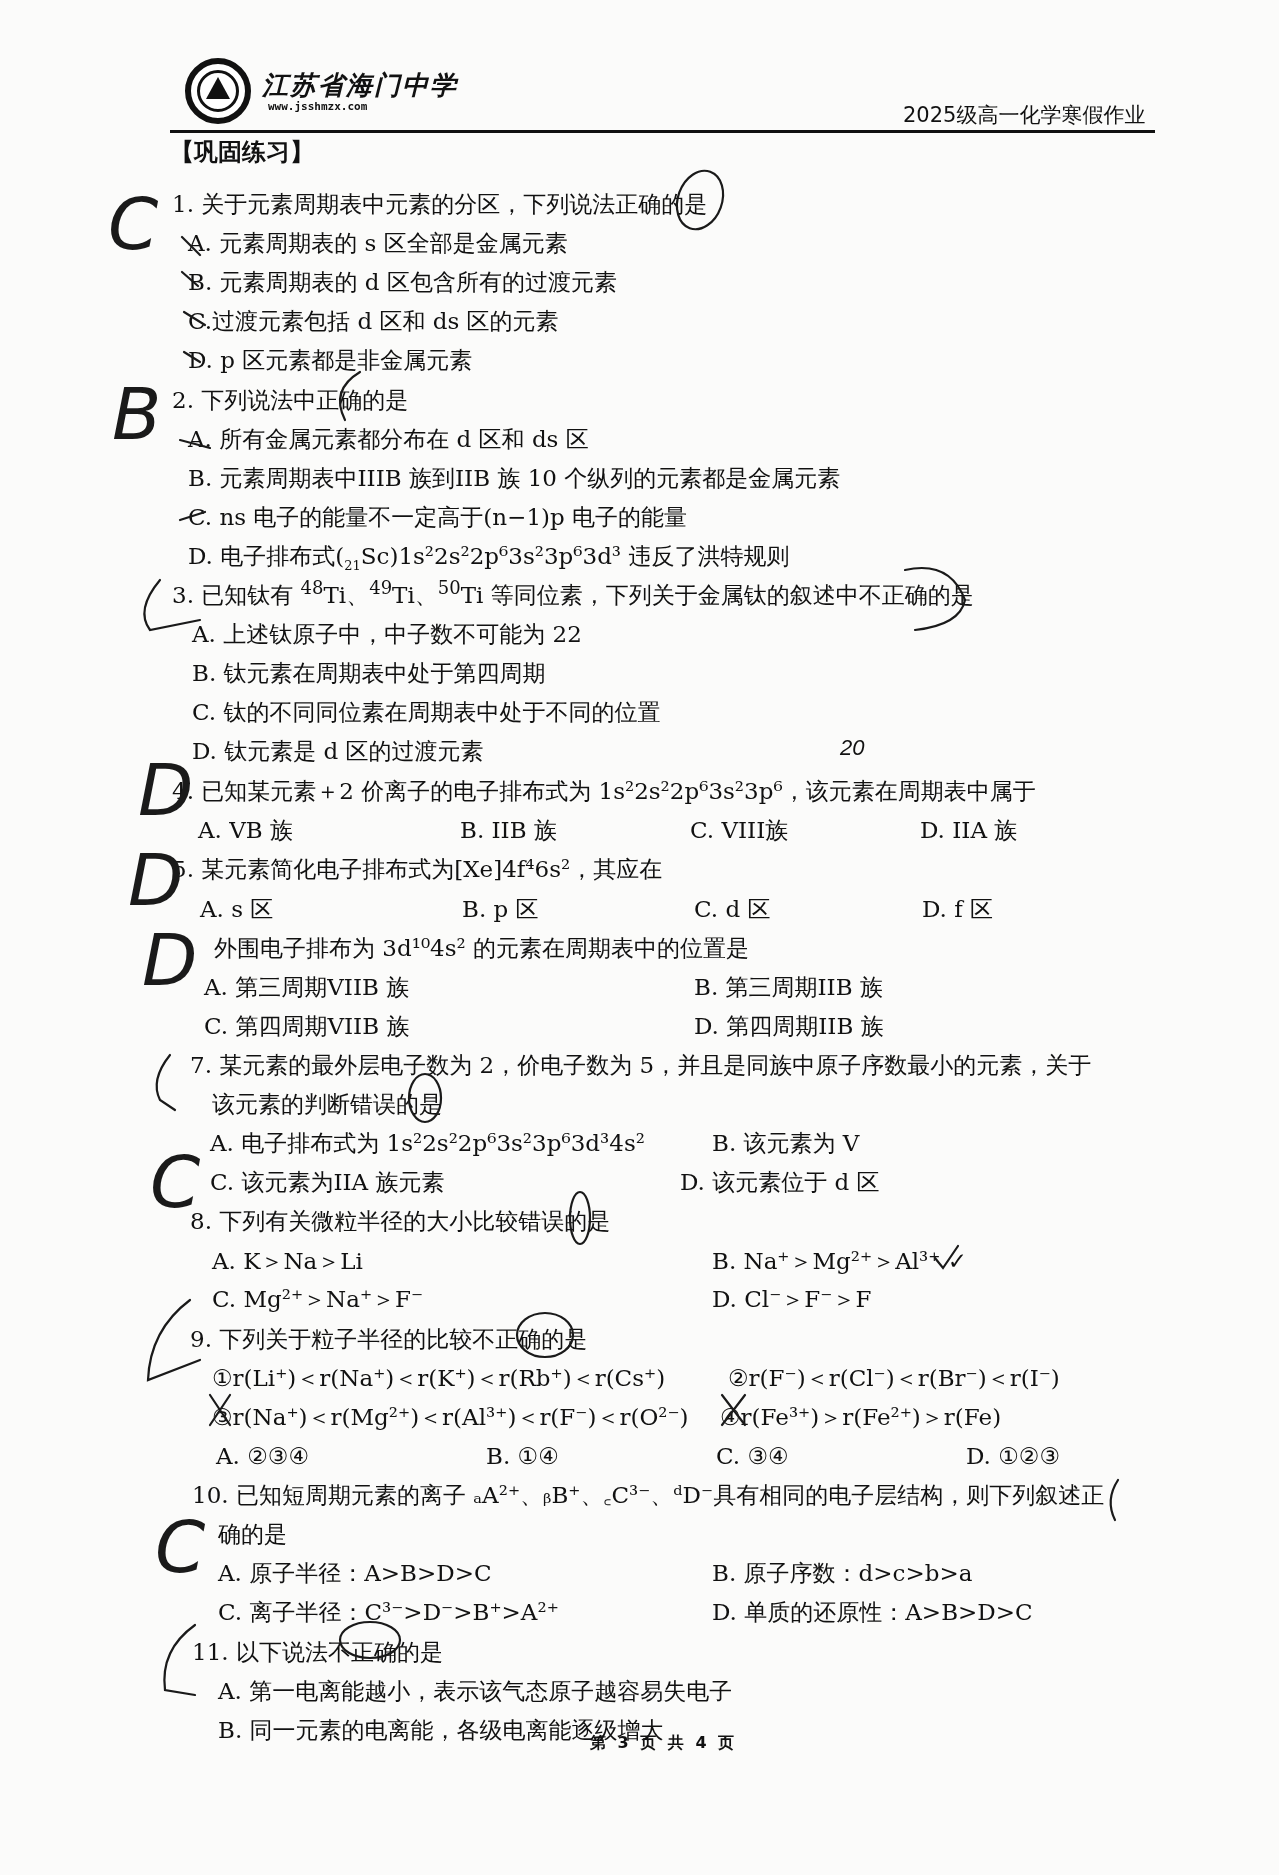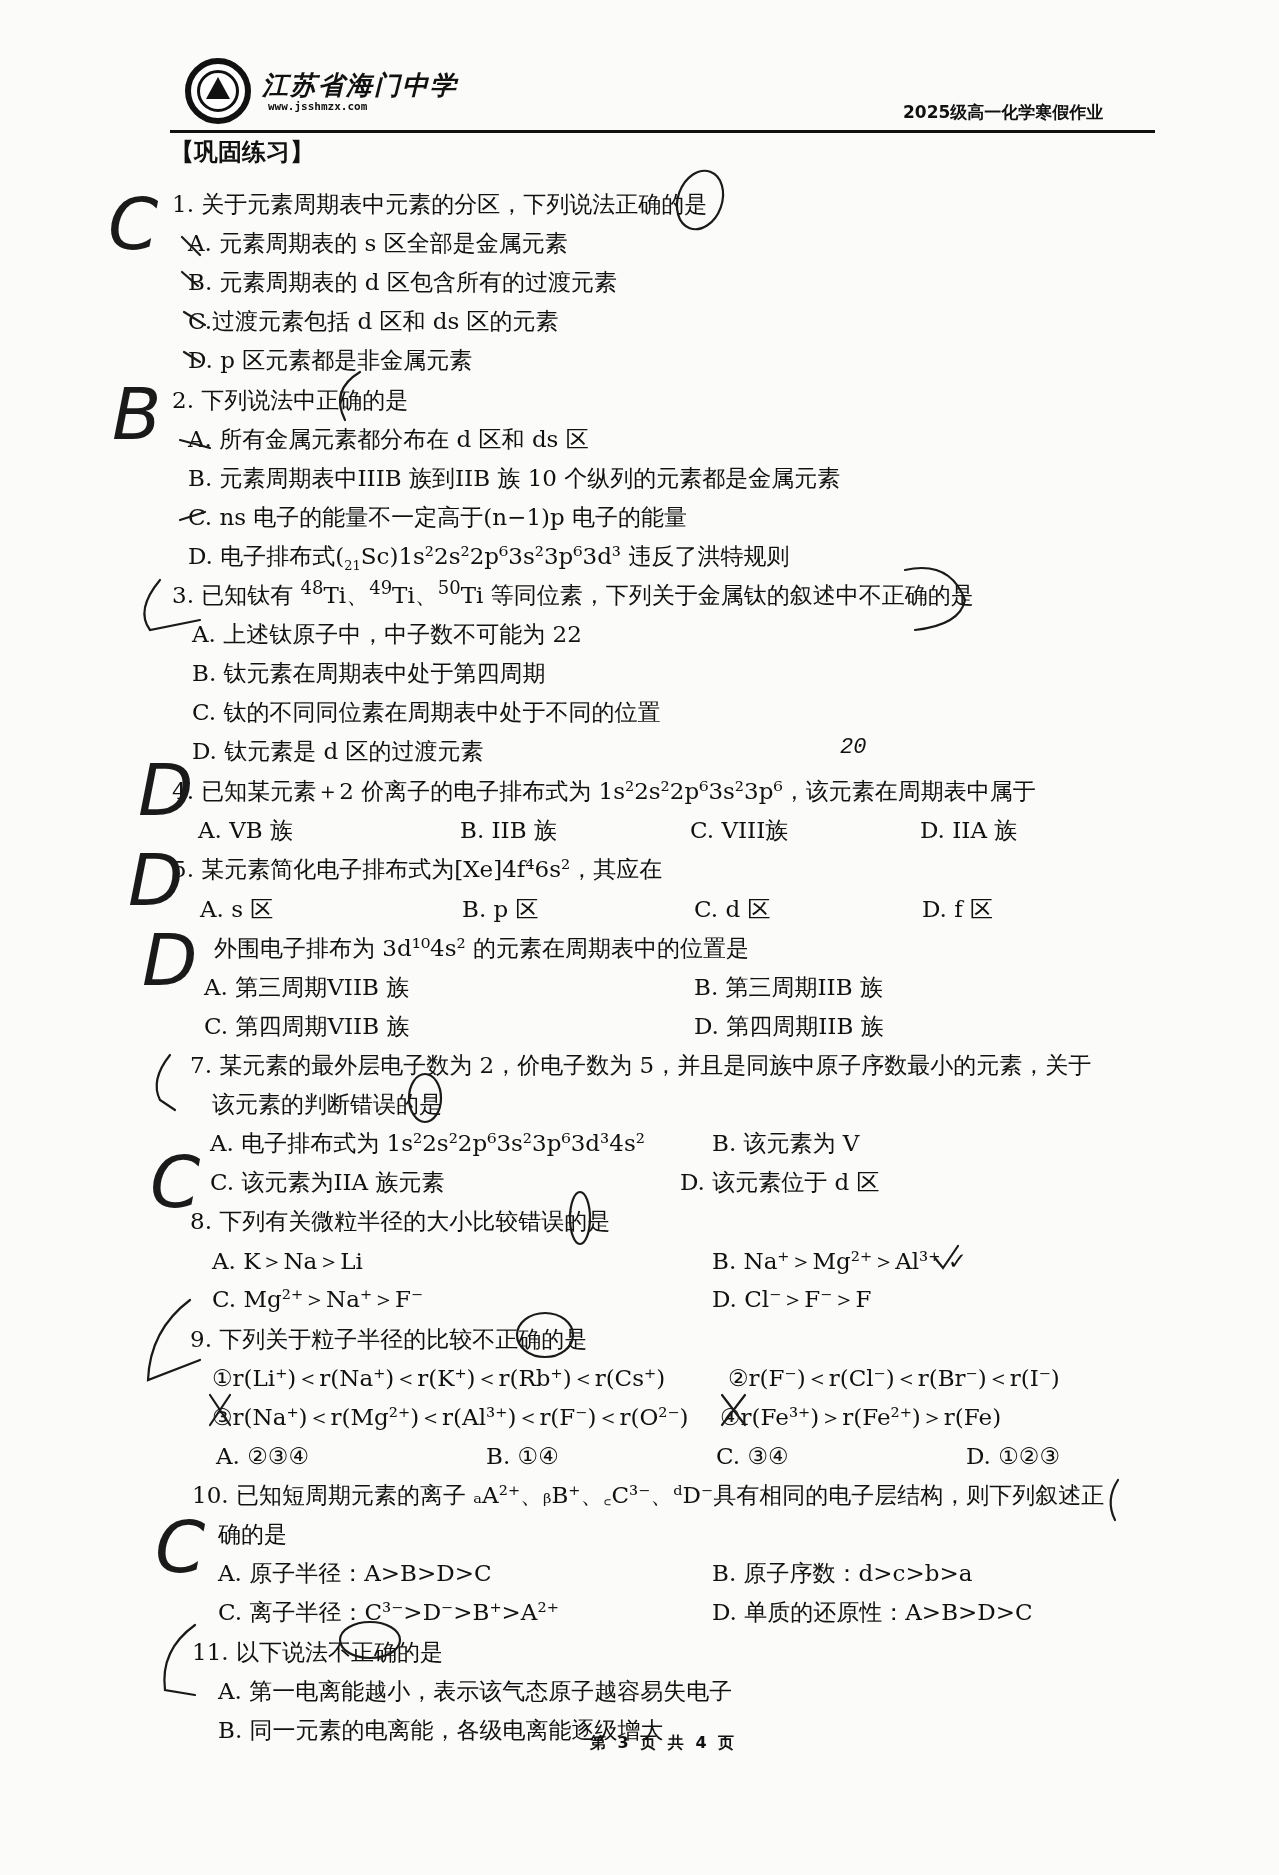--- a/index.html
+++ b/index.html
@@ -4,21 +4,21 @@
 <style>
   * { box-sizing: border-box; margin: 0; padding: 0; }
   html, body { width: 1279px; height: 1875px; background: #fbfbfa; overflow: hidden; }
   body { position: relative; font-family: "DejaVu Serif", "Liberation Serif", serif; color: #111; }
   .abs { position: absolute; white-space: nowrap; }
   .logo { left: 185px; top: 58px; width: 66px; height: 66px; border-radius: 50%; border: 6px solid #111; background: #fff; }
   .logo .ring { position: absolute; left: 6px; top: 6px; width: 42px; height: 42px; border-radius: 50%; border: 3px solid #111; }
   .logo .tri { position: absolute; left: 15px; top: 13px; width: 0; height: 0; border-left: 12px solid transparent; border-right: 12px solid transparent; border-bottom: 22px solid #111; }
   .school-name { left: 262px; top: 68px; font-size: 26px; font-weight: bold; letter-spacing: 2px; font-style: italic; }
   .school-url { left: 268px; top: 100px; font-size: 11px; font-weight: bold; font-family: "DejaVu Sans Mono", monospace; }
-  .doc-title { left: 903px; top: 101px; font-size: 17px; font-weight: bold; font-family: "DejaVu Sans", sans-serif; }
+  .doc-title { left: 903px; top: 101px; font-size: 21px; font-weight: normal; font-family: "DejaVu Sans", sans-serif; }
   .header-rule { left: 170px; top: 130px; width: 985px; height: 3px; background: #111; }
   .section-title { left: 170px; top: 136px; font-size: 24px; font-weight: bold; font-family: "DejaVu Sans", sans-serif; }
   .q { font-size: 23px; line-height: 32px; text-align: center; }
   .sup { font-size: 18px; vertical-align: super; line-height: 0; }
   .sub { font-size: 13px; vertical-align: sub; line-height: 0; }
   .page-footer { left: 590px; top: 1733px; font-size: 16px; font-weight: bold; font-family: "DejaVu Sans", sans-serif; letter-spacing: 3px; }
   .hand { font-family: "DejaVu Sans", sans-serif; font-size: 72px; font-weight: 200; color: #1a1a1a; font-style: italic; }
   svg.marks { position: absolute; left: 0; top: 0; }
 </style>
 </head>
@@ -106,21 +106,21 @@
 
 <div class="abs page-footer">第 3 页 共 4 页</div>
 
 <div class="abs hand" style="left:108px;top:182px">C</div>
 <div class="abs hand" style="left:112px;top:372px">B</div>
 <div class="abs hand" style="left:138px;top:748px">D</div>
 <div class="abs hand" style="left:128px;top:838px">D</div>
 <div class="abs hand" style="left:142px;top:918px">D</div>
 <div class="abs hand" style="left:150px;top:1140px">C</div>
 <div class="abs hand" style="left:155px;top:1505px">C</div>
-<div class="abs" style="left:840px;top:735px;font-size:22px;font-style:italic;font-family:Liberation Mono, monospace">20</div>
+<div class="abs" style="left:840px;top:735px;font-size:22px;font-style:italic;font-family:Liberation Sans, sans-serif">20</div>
 
 <svg class="marks" width="1279" height="1875" viewBox="0 0 1279 1875">
   <g fill="none" stroke="#1a1a1a" stroke-width="2.2" stroke-linecap="round">
 
     <ellipse cx="700" cy="200" rx="22" ry="30" transform="rotate(20 700 200)"></ellipse>
 
     <path d="M182 237 L200 255"></path>
       <path d="M182 272 L198 286"></path>
       <path d="M184 312 L205 325"></path>
       <path d="M184 352 L200 362"></path>

